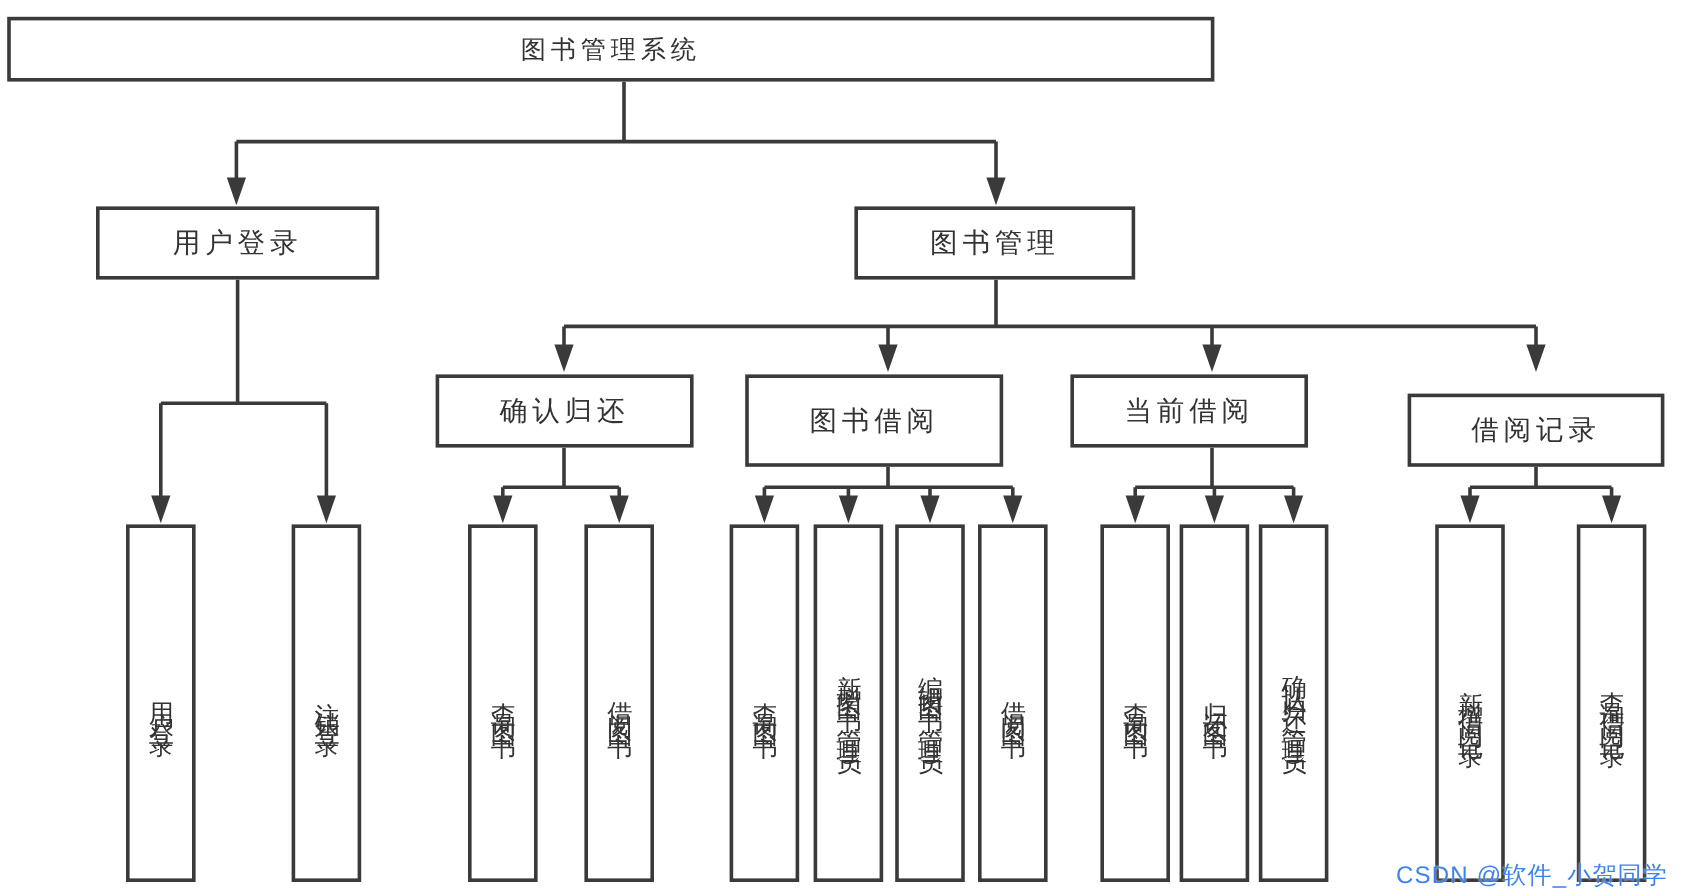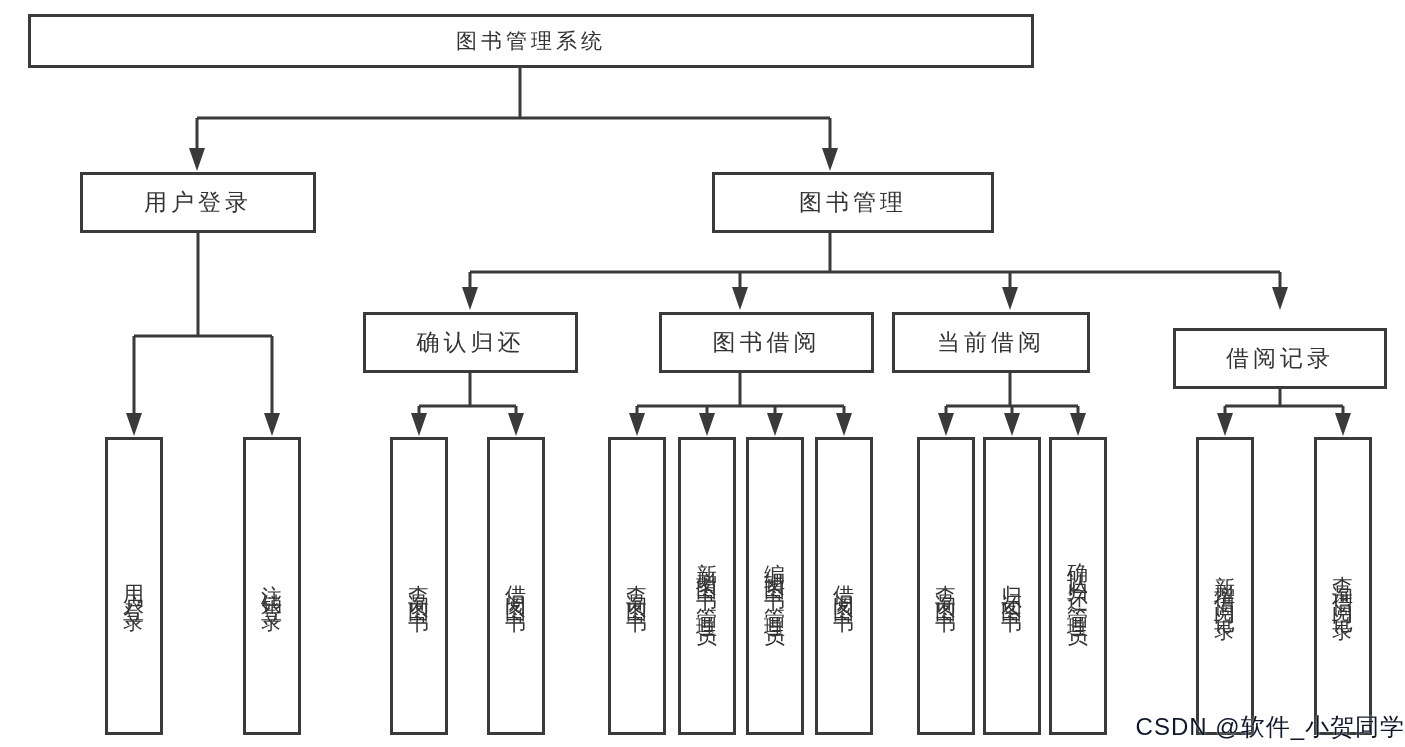--- a/index.html
+++ b/index.html
@@ -39,24 +39,24 @@
     height: 298px;
     writing-mode: vertical-rl;
     text-orientation: mixed;
     font-size: 21px;
     letter-spacing: 9px;
     white-space: normal;
     line-height: 1;
   }
   .watermark {
     position: absolute;
-    right: 0;
+    right: 15px;
     bottom: 4px;
-    font-size: 24px;
-    color: #0f172a;
+    font-size: 20px;
+    color: #3b82f6;
     text-shadow: 0 0 2px rgba(255,255,255,0.9);
     z-index: 5;
     letter-spacing: 1px;
   }
 </style>
 </head>
 <body>
 
 <div class="stage">
 
@@ -89,27 +89,27 @@
     <path d="M1010 373 V406 M946 406 H1078 M946 406 V414 M1012 406 V414 M1078 406 V414"></path>
     <polygon points="938,413 954,413 946,436"></polygon>
     <polygon points="1004,413 1020,413 1012,436"></polygon>
     <polygon points="1070,413 1086,413 1078,436"></polygon>
 
     <path d="M1280 373 V406 M1225 406 H1343 M1225 406 V414 M1343 406 V414"></path>
     <polygon points="1217,413 1233,413 1225,436"></polygon>
     <polygon points="1335,413 1351,413 1343,436"></polygon>
   </svg>
 
-  <div class="node title" style="left:28px; top:14px; width:1006px; height:54px;">图书管理系统</div>
+  <div class="node title" style="left:6px; top:14px; width:1006px; height:54px;">图书管理系统</div>
 
   <div class="node branch" style="left:80px; top:172px; width:236px; height:61px;">用户登录</div>
-  <div class="node branch" style="left:712px; top:172px; width:282px; height:61px;">图书管理</div>
+  <div class="node branch" style="left:712px; top:172px; width:234px; height:61px;">图书管理</div>
 
   <div class="node branch" style="left:363px; top:312px; width:215px; height:61px;">确认归还</div>
-  <div class="node branch" style="left:659px; top:312px; width:215px; height:61px;">图书借阅</div>
+  <div class="node branch" style="left:621px; top:312px; width:215px; height:77px;">图书借阅</div>
   <div class="node branch" style="left:892px; top:312px; width:198px; height:61px;">当前借阅</div>
   <div class="node branch" style="left:1173px; top:312px; width:214px; height:61px;margin-top:16px;">借阅记录</div>
 
   <div class="node leaf" style="left:105px;">用户登录</div>
   <div class="node leaf" style="left:243px;">注销登录</div>
 
   <div class="node leaf" style="left:390px;">查询图书</div>
   <div class="node leaf" style="left:487px;">借阅图书</div>
 
   <div class="node leaf" style="left:608px;">查询图书</div>

